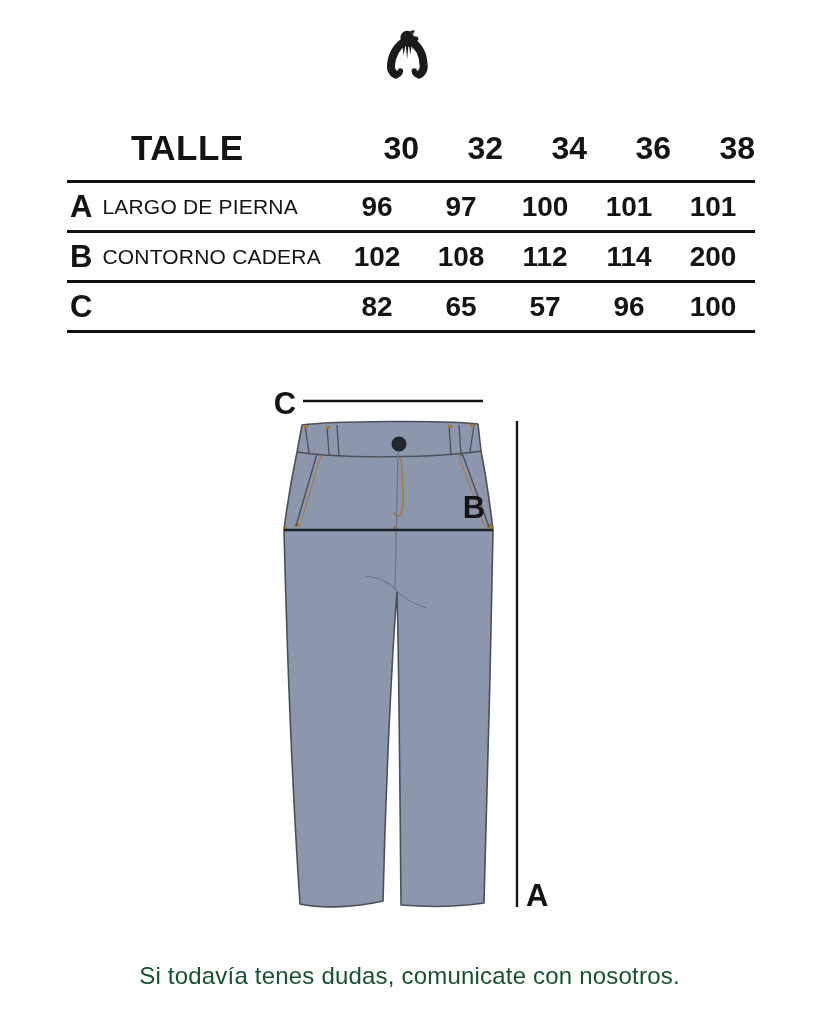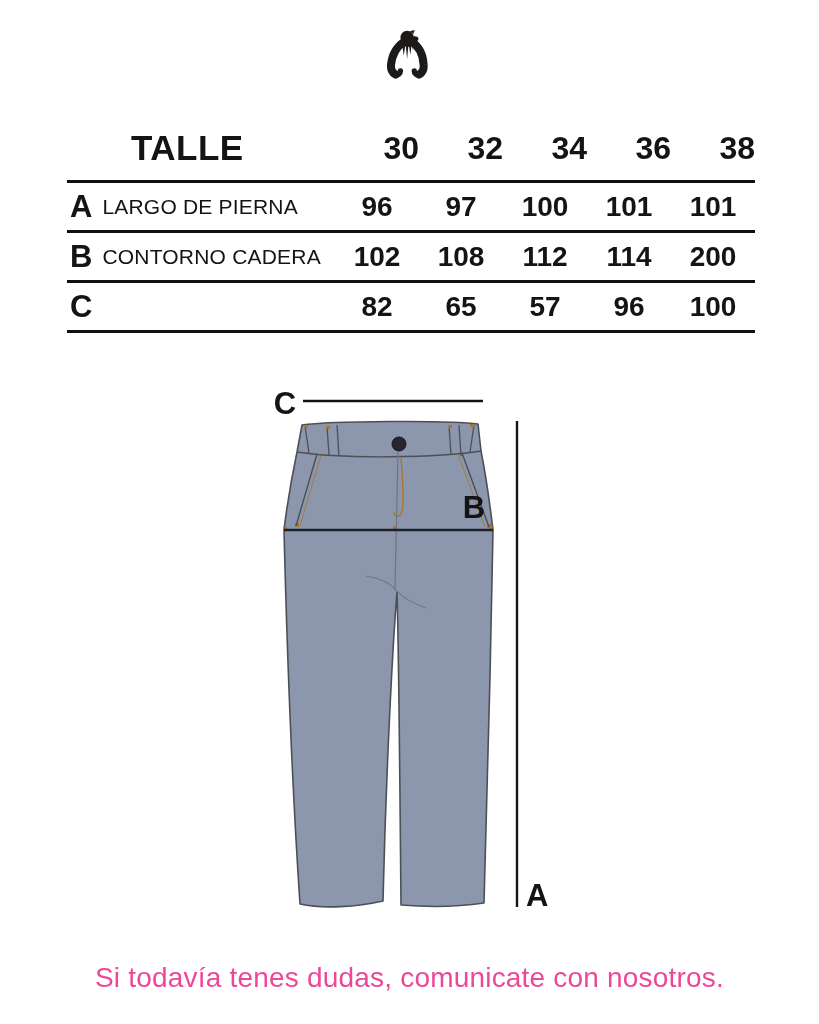--- a/index.html
+++ b/index.html
@@ -53,21 +53,21 @@
   }
   .diagram-wrap svg{width:100%;height:100%;display:block;}
   .measure-label{
     font-family:"Liberation Sans", sans-serif;
     font-size:31px;font-weight:700;fill:#141414;
   }
   
   .footer-note{
     position:absolute;left:0;top:962px;width:100%;
     text-align:center;
-    font-size:28px;color:#ec4899;letter-spacing:.2px;
+    font-size:24px;color:#14532d;letter-spacing:.2px;
   }
 </style>
 </head>
 <body>
 
 <div class="page">
 
   <div class="logo-wrap">
     <svg viewBox="0 0 60 56">
       <g fill="#1d1b19" stroke="none">

